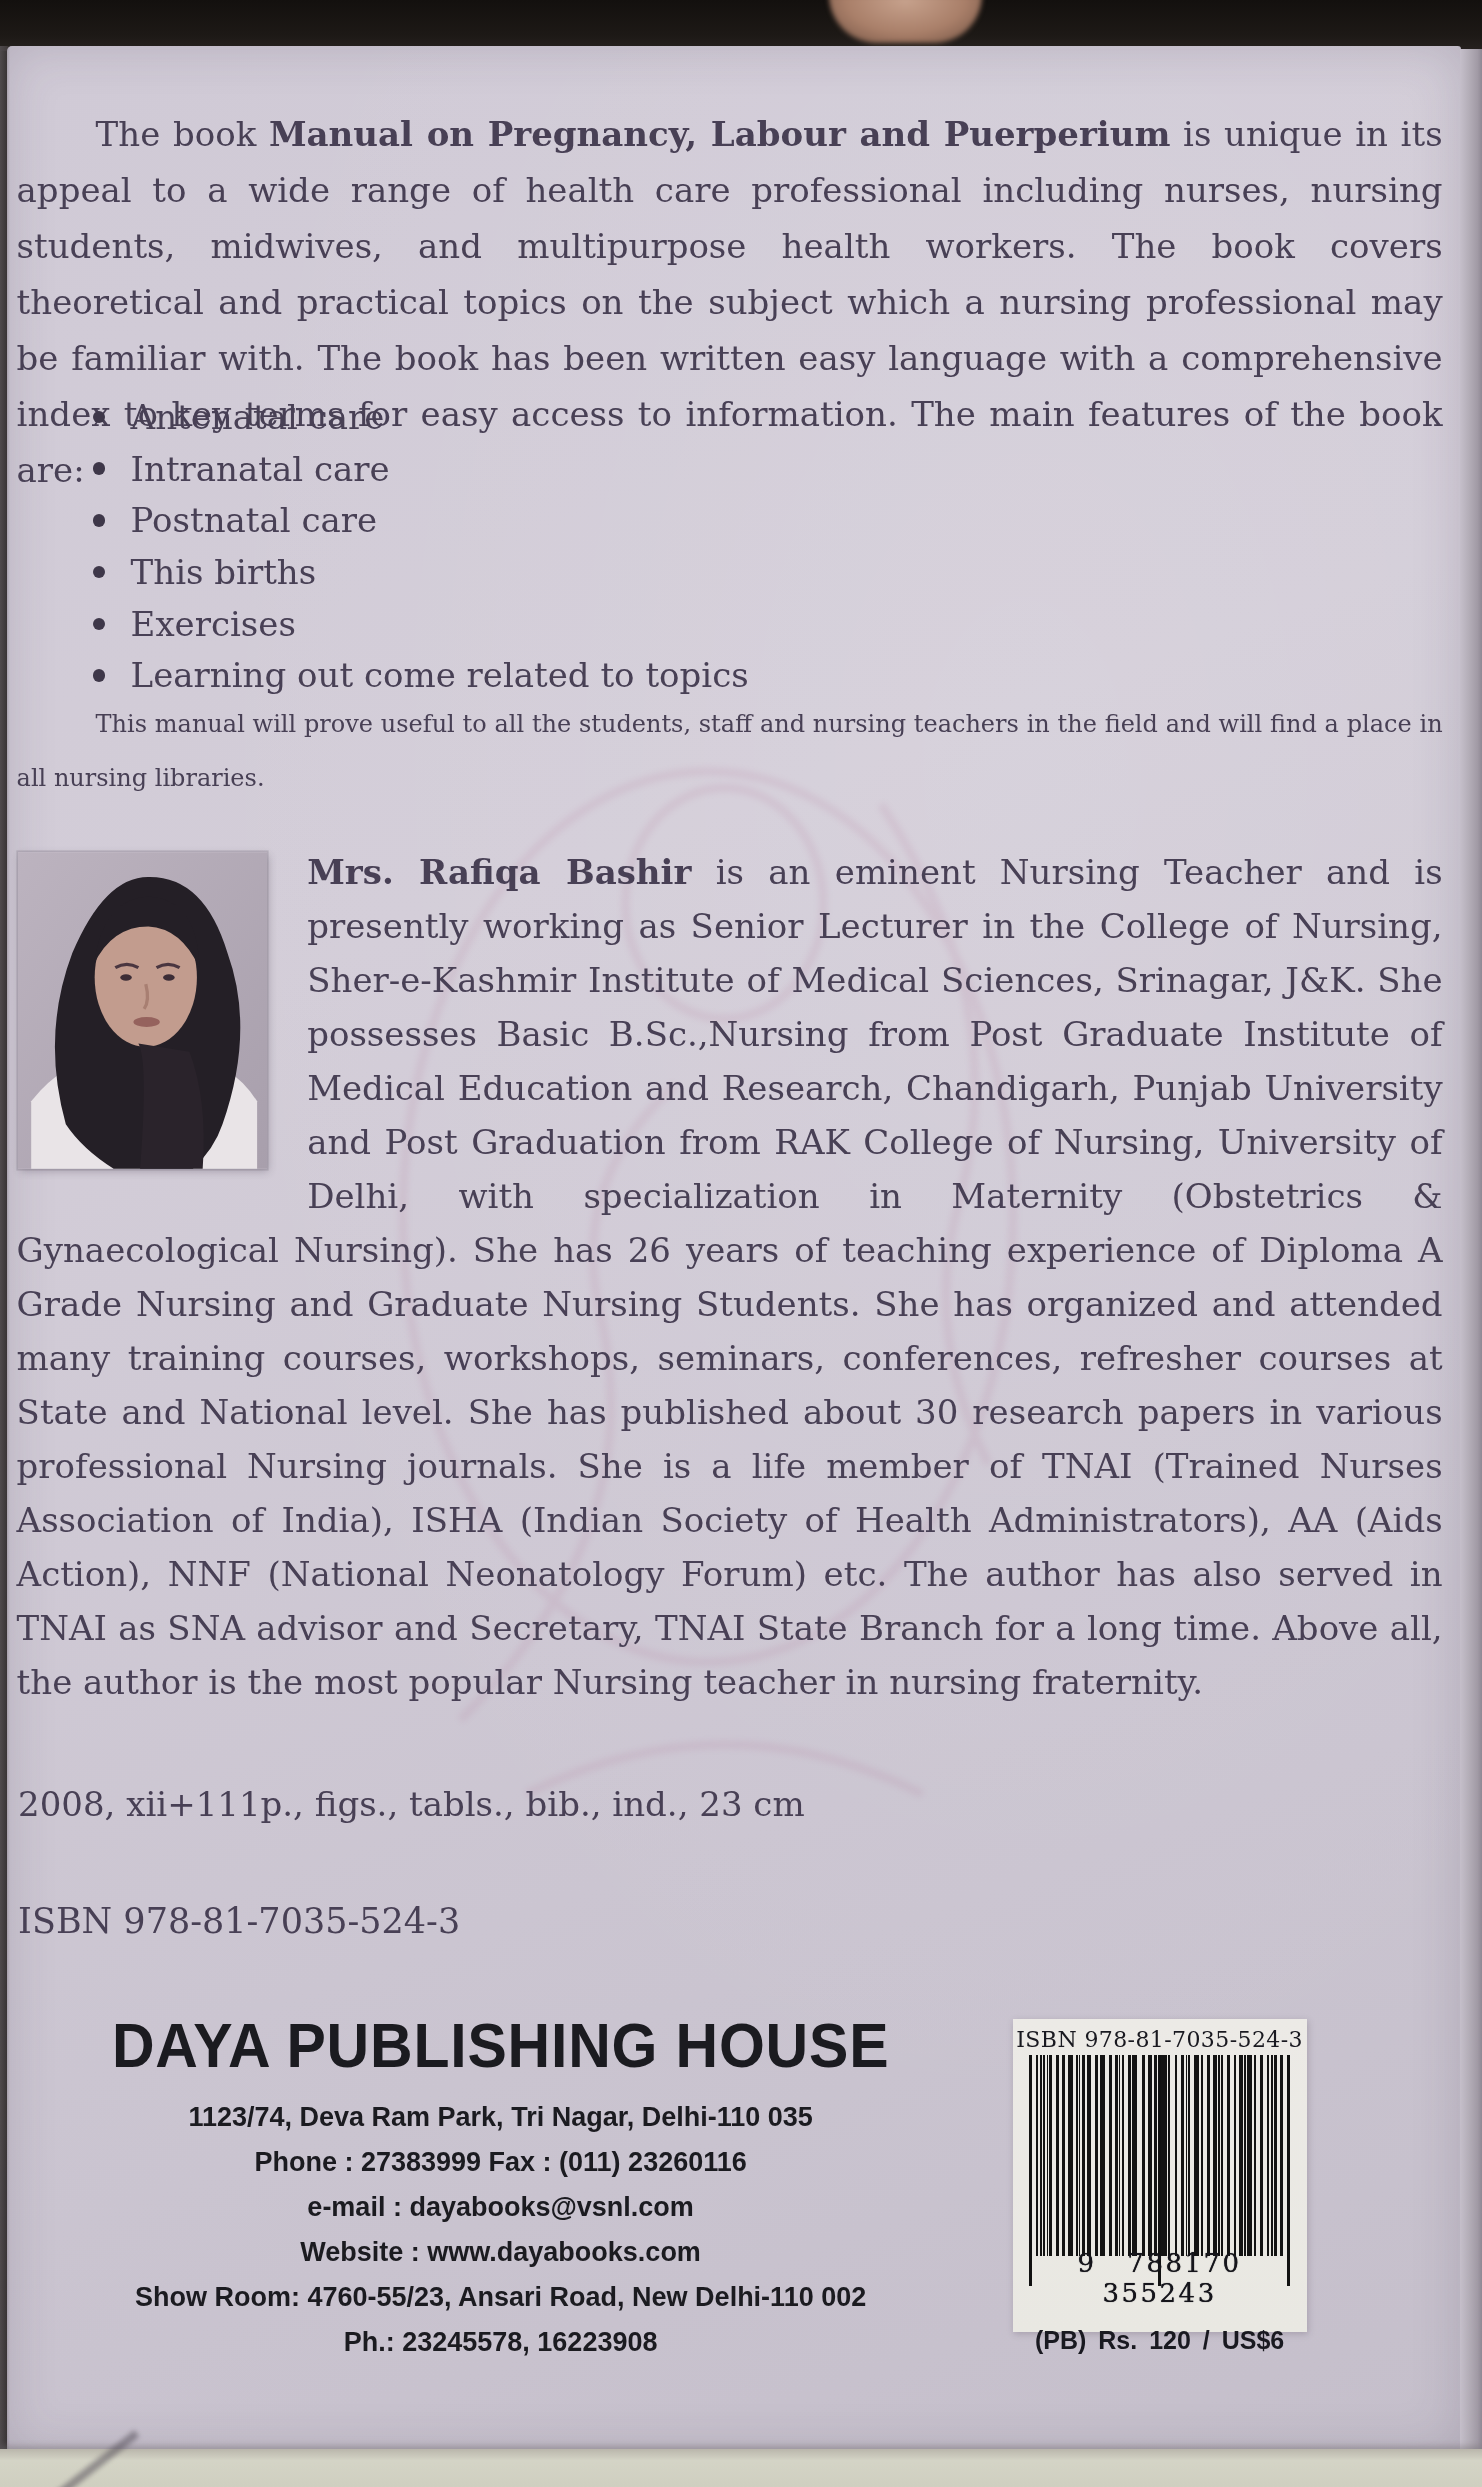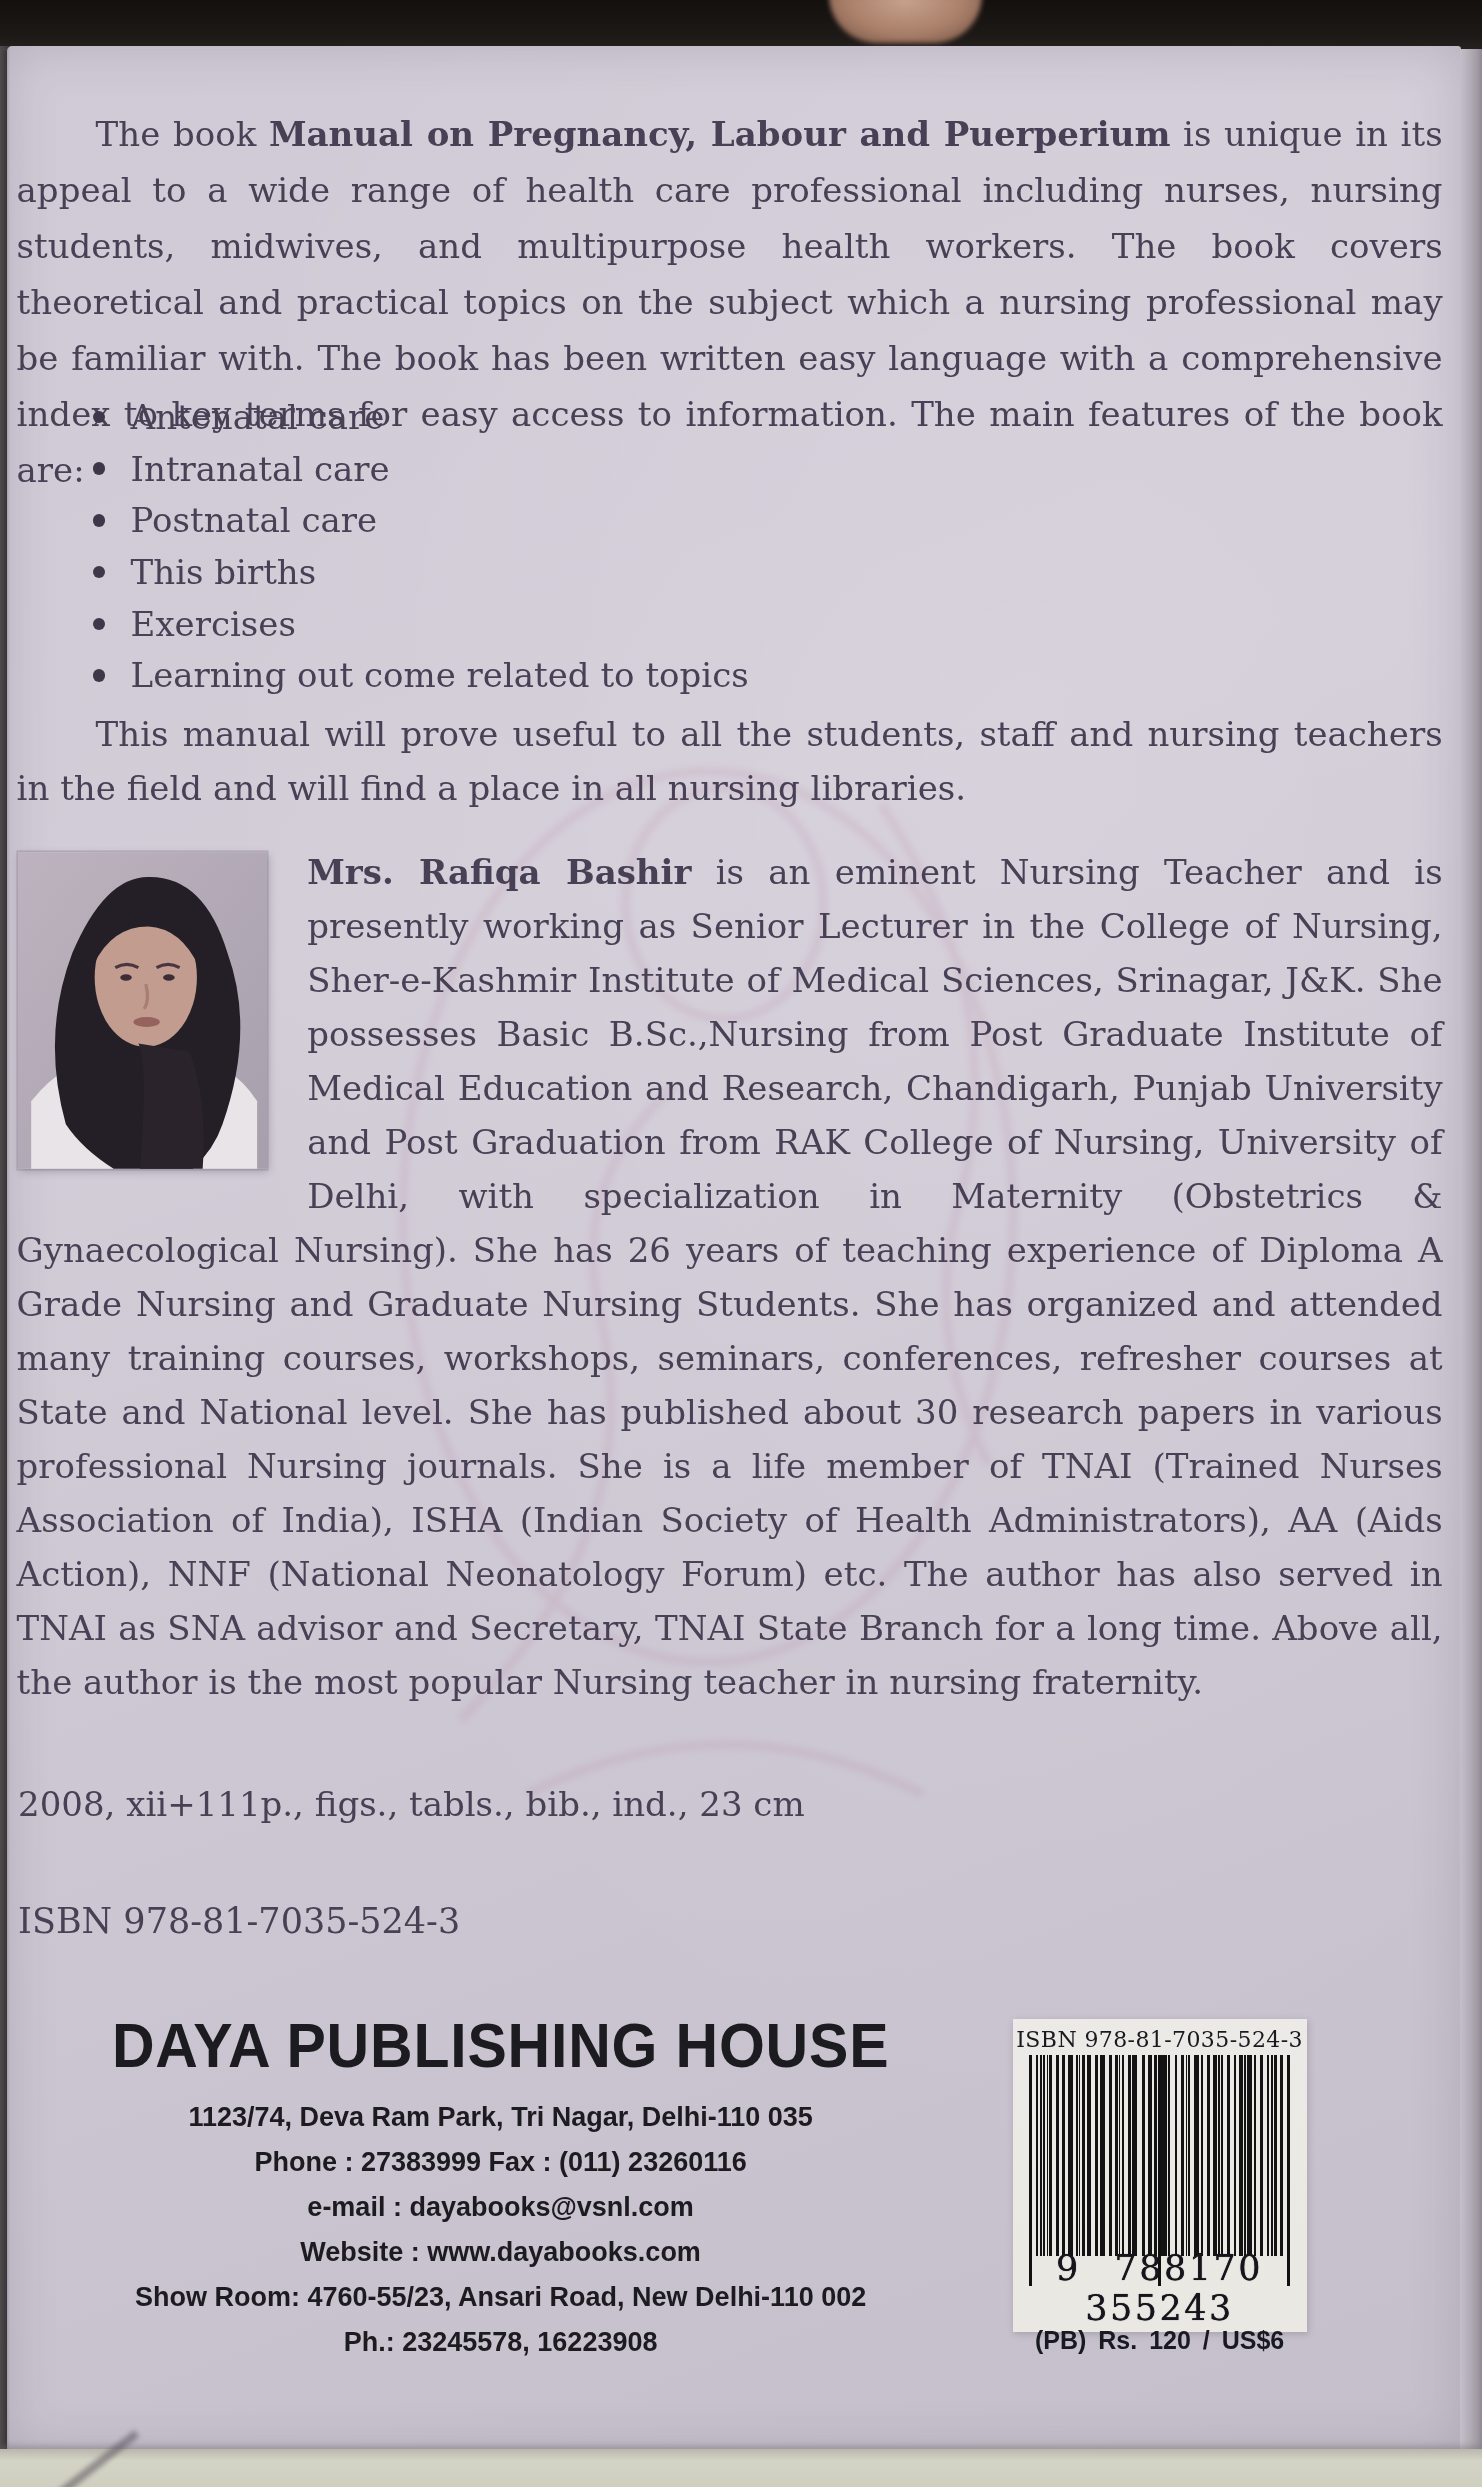--- a/index.html
+++ b/index.html
@@ -39,21 +39,21 @@
   .watermark{position:absolute;left:206px;top:610px;opacity:.10;filter:blur(3.3px);}
 
   
   .txt{color:#484055;}
   .intro{position:absolute;left:10px;right:18px;top:26.4px;
     font-size:34px;line-height:56px;text-align:justify;text-indent:79px;}
   .features{position:absolute;left:86px;top:353px;margin:0;padding:0;list-style:none;}
   .features li{font-size:34px;line-height:36px;margin-bottom:15.7px;display:flex;align-items:center;}
   .bdot{width:12.4px;height:12.4px;border-radius:50%;background:#3e3749;margin-right:25.6px;flex:0 0 auto;}
   .closing{position:absolute;left:10px;right:18px;top:627px;
-    font-size:34px;line-height:54px;text-align:justify;text-indent:79px;}
+    font-size:24px;line-height:54px;text-align:justify;text-indent:79px;}
   .bio{position:absolute;left:10px;right:18px;top:799px;
     font-size:34px;line-height:54px;text-align:justify;}
   .bio b{font-weight:bold;}
   .photo{float:left;width:249px;height:317px;margin:6.6px 40px 51px 1.6px;
     box-shadow:0 0 0 1.6px rgba(130,120,135,.35), 1.6px 2.5px 8.2px rgba(60,50,70,.3);}
   .photo svg{display:block;filter:blur(0.6px);}
   .imprint{position:absolute;left:11.5px;top:1704px;font-size:34px;}
   .isbn-line{position:absolute;left:11.5px;top:1820px;font-size:35px;}
 
   
@@ -71,21 +71,21 @@
     color:#191920;text-align:center;padding-top:8.2px;box-sizing:border-box;}
   .label-isbn{font-size:22px;letter-spacing:0.4px;}
   .bars{position:relative;height:233px;margin:3.3px 13.2px 0 13.2px;}
   .data-bars{position:absolute;left:10px;right:10px;top:0;height:201px;
     background:
       repeating-linear-gradient(90deg,#131313 0 2.5px,rgba(0,0,0,0) 2.5px 6.6px),
       repeating-linear-gradient(90deg,#131313 0 1.6px,rgba(0,0,0,0) 1.6px 10.7px),
       repeating-linear-gradient(90deg,rgba(0,0,0,0) 0 4.1px,#131313 4.1px 5.8px,rgba(0,0,0,0) 5.8px 15.7px);}
   .guard{position:absolute;top:0;width:3.3px;height:231px;background:#111;}
   .guard.g1{left:3.3px;} .guard.g2{left:50%;margin-left:-1.6px;} .guard.g3{right:3.3px;}
-  .digits{position:absolute;left:0;right:0;top:193px;font-size:35px;
+  .digits{position:absolute;left:0;right:0;top:193px;font-size:26px;
     letter-spacing:2.5px;word-spacing:20px;color:#15151b;
     text-shadow:0 0 0.8px #15151b;}
   .price{margin-top:38px;font-family:"Liberation Sans", sans-serif;
     font-weight:bold;font-size:25px;word-spacing:5px;}
 </style>
 </head>
 <body>
 
 <div class="scene">
 

